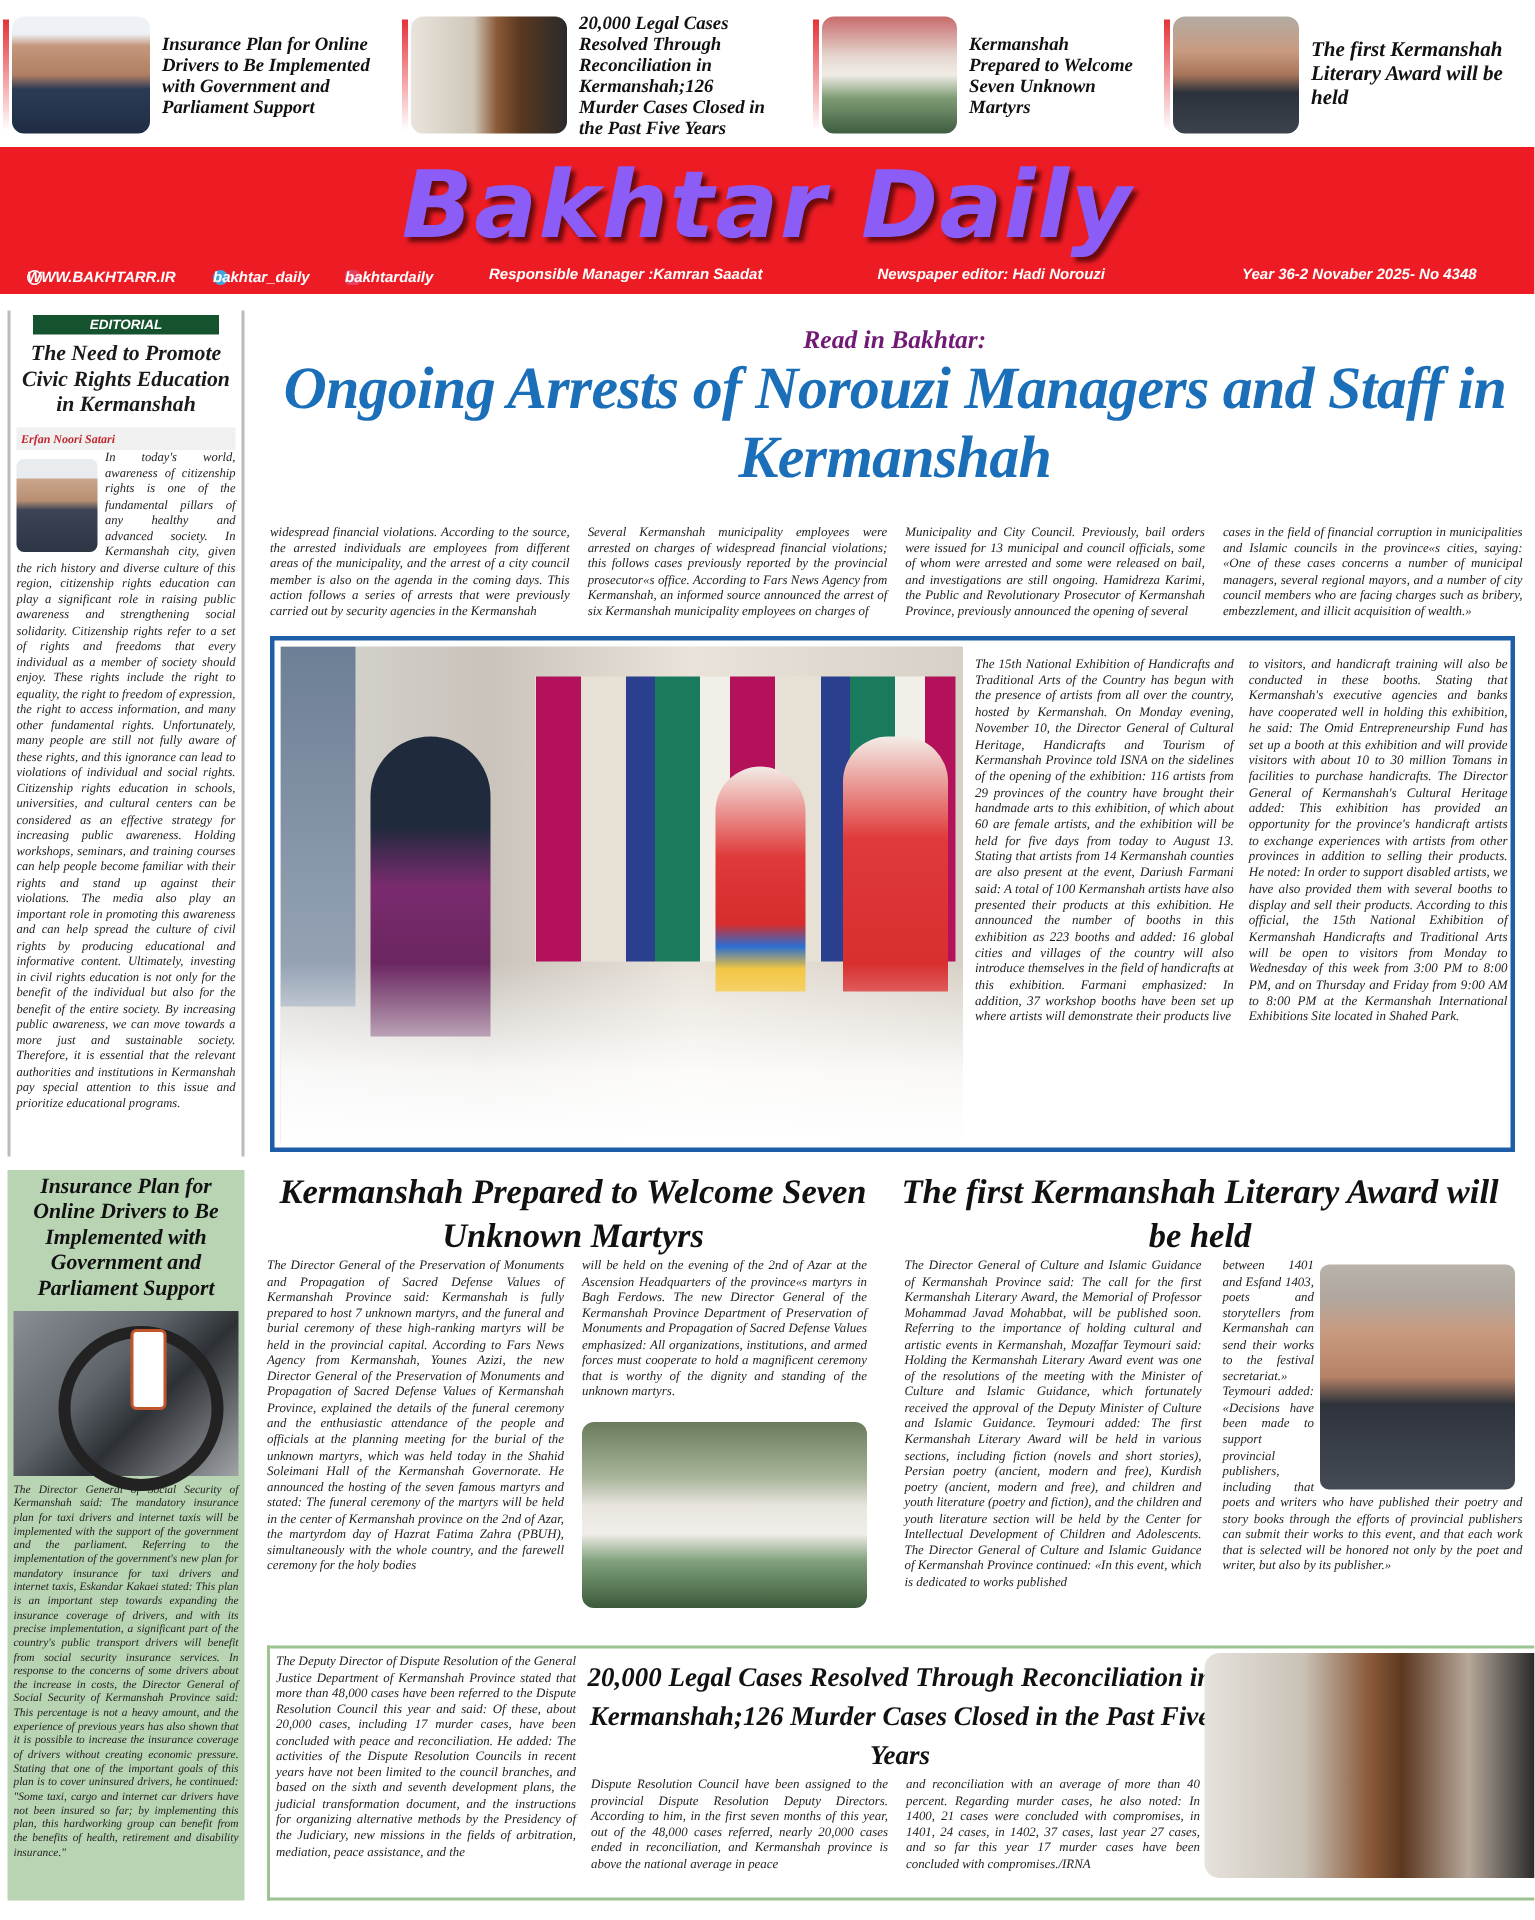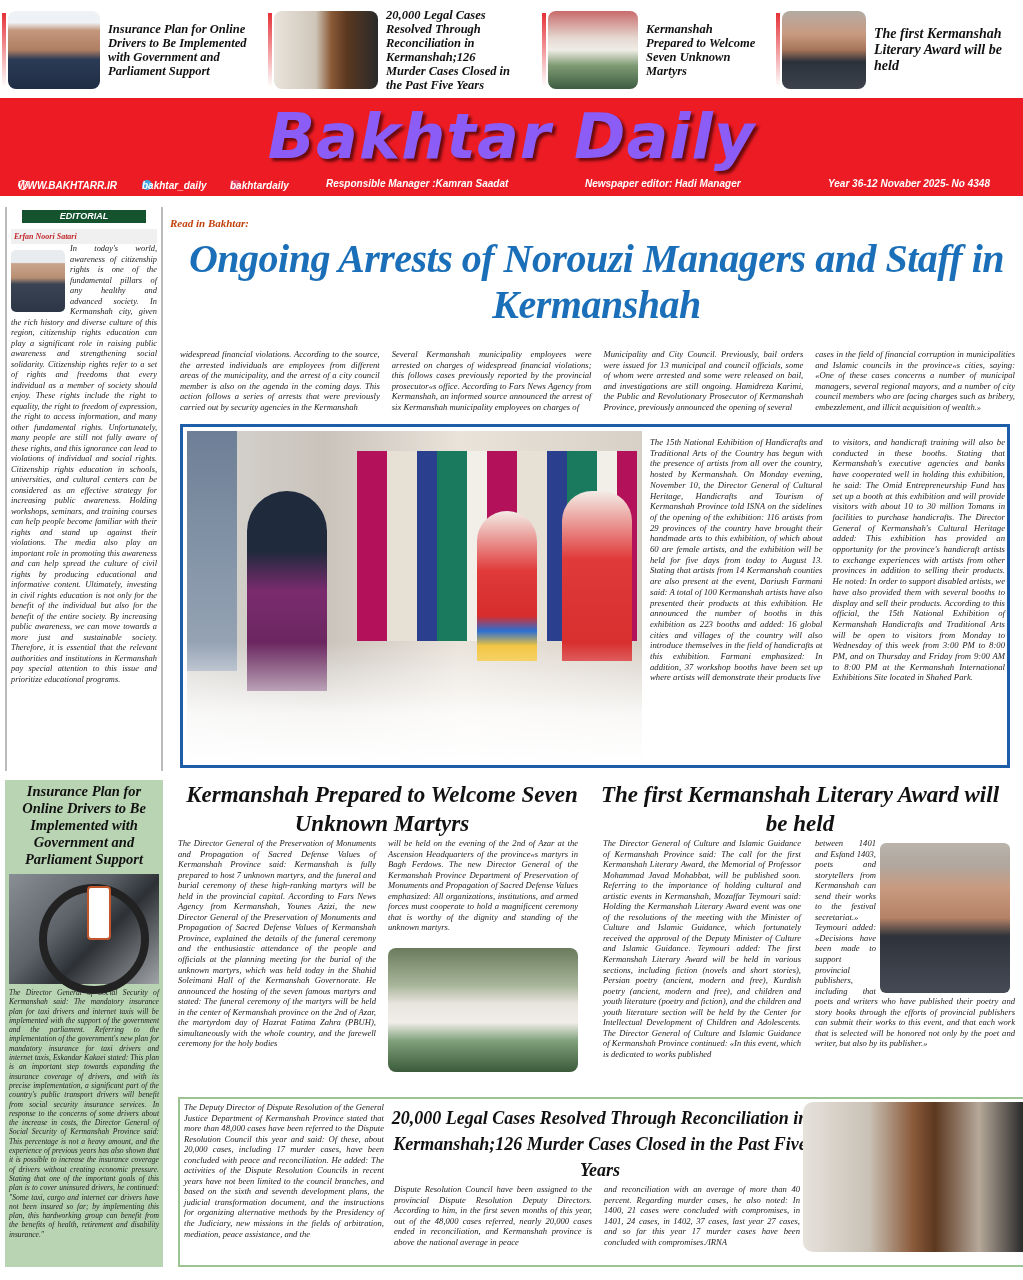--- a/index.html
+++ b/index.html
@@ -13,21 +13,21 @@
 .masthead{position:absolute;left:0;width:1023px;top:100px;text-align:center;font-family:"DejaVu Sans",sans-serif;font-weight:bold;font-style:italic;font-size:62px;color:#8b5cf6;text-shadow:3px 3px 3px #6a0a0c;letter-spacing:1px}
 .infobar{position:absolute;top:176px;left:0;width:1023px;height:18px;font-family:"Liberation Sans",sans-serif;font-style:italic;font-weight:bold;font-size:10px;color:#fff}
 .infobar span{position:absolute;top:2px;white-space:nowrap}
 .ic{display:inline-block;width:10px;height:10px;border-radius:50%;vertical-align:-1px;margin-right:3px}
 .body-it{font-style:italic;font-size:8.6px;line-height:10.55px;text-align:justify;color:#222}
 .editorial{position:absolute;left:5px;top:207px;width:158px;height:564px;border-left:2px solid #bbb;border-right:2px solid #bbb;padding:0 4px}
 .ed-label{margin:3px auto 0;width:124px;background:#14532d;color:#fff;font-family:"Liberation Sans",sans-serif;font-style:italic;font-weight:bold;font-size:9px;text-align:center;height:13px;line-height:13px;position:relative}
 .ed-title{font-weight:bold;font-style:italic;font-size:14.5px;line-height:17px;text-align:center;margin-top:5px}
 .ed-author{background:#f0f0f0;color:#c1272d;font-weight:bold;font-style:italic;font-size:8px;padding:3px;margin-top:6px}
 .ed-photo{float:left;width:54px;height:62px;margin:6px 5px 2px 0;border-radius:5px;background:linear-gradient(180deg,#e8ecef 0,#e8ecef 20%,#c9a58c 22%,#b88e72 45%,#3a4455 55%,#2c3645 100%)}
-.lead-kicker{position:absolute;top:217px;left:170px;width:853px;text-align:left;color:#c2410c;font-weight:bold;font-style:italic;font-size:11px}
+.lead-kicker{position:absolute;top:217px;left:170px;width:853px;text-align:center;color:#701a75;font-weight:bold;font-style:italic;font-size:17px}
 .lead-title{position:absolute;top:236px;left:170px;width:853px;text-align:center;color:#1a6fb8;font-weight:bold;font-style:italic;font-size:40px;line-height:46px;letter-spacing:-0.5px}
 .lead-cols{position:absolute;top:349px;left:180px;width:835px;display:flex;gap:12px}
 .lead-cols div{flex:1}
 .feature{position:absolute;top:424px;left:180px;width:830px;height:344px;border:3px solid #1e5da8}
 .feature-img{position:absolute;left:4px;top:4px;width:455px;height:331px;overflow:hidden;background:linear-gradient(90deg,#d8d6d2 0%,#c9c3bb 30%,#e9e3da 60%,#d7d0c6 100%)}
 .feature-cap{position:absolute;left:0;bottom:6px;width:100%;text-align:center;color:#c1121f;font-weight:bold;font-style:italic;font-size:33px;line-height:36px;text-shadow:1px 1px 0 #fff,-1px -1px 0 #fff,1px -1px 0 #fff,-1px 1px 0 #fff}
 .feature-cols{position:absolute;left:467px;top:10px;width:355px;display:flex;gap:10px}
 .feature-cols div{flex:1}
 .ins{position:absolute;left:5px;top:780px;width:158px;height:487px;background:#b9d4b3;padding:3px 4px}
 .ins-title{font-weight:bold;font-style:italic;font-size:14.5px;line-height:17px;text-align:center;color:#111}
@@ -74,26 +74,27 @@
     </span>
   <span style="left:142px">
       <span class="ic" style="background:#3fa6dd"></span>
       <span>bakhtar_daily</span>
     </span>
   <span style="left:230px">
       <span class="ic" style="background:#e4405f;border-radius:3px"></span>
       <span>bakhtardaily</span>
     </span>
   <span style="left:326px">Responsible Manager :Kamran Saadat</span>
-  <span style="left:585px">Newspaper editor: Hadi Manager</span>
-  <span style="left:828px">Year 36-12 Novaber 2025- No 4348</span>
+  <span style="left:585px">Newspaper editor: Hadi Norouzi</span>
+  <span style="left:828px">Year 36-2 Novaber 2025- No 4348</span>
 </div>
 
 <div class="editorial">
   <div class="ed-label">EDITORIAL</div>
+  <div class="ed-title">The Need to Promote Civic Rights Education in Kermanshah</div>
   <div class="ed-author">Erfan Noori Satari</div>
   <div class="ed-photo"></div>
   <div class="body-it" style="font-size:8.4px;line-height:10.5px">In today's world, awareness of citizenship rights is one of the fundamental pillars of any healthy and advanced society. In Kermanshah city, given the rich history and diverse culture of this region, citizenship rights education can play a significant role in raising public awareness and strengthening social solidarity. Citizenship rights refer to a set of rights and freedoms that every individual as a member of society should enjoy. These rights include the right to equality, the right to freedom of expression, the right to access information, and many other fundamental rights. Unfortunately, many people are still not fully aware of these rights, and this ignorance can lead to violations of individual and social rights. Citizenship rights education in schools, universities, and cultural centers can be considered as an effective strategy for increasing public awareness. Holding workshops, seminars, and training courses can help people become familiar with their rights and stand up against their violations. The media also play an important role in promoting this awareness and can help spread the culture of civil rights by producing educational and informative content. Ultimately, investing in civil rights education is not only for the benefit of the individual but also for the benefit of the entire society. By increasing public awareness, we can move towards a more just and sustainable society. Therefore, it is essential that the relevant authorities and institutions in Kermanshah pay special attention to this issue and prioritize educational programs.</div>
 </div>
 
 <div class="lead-kicker">Read in Bakhtar:</div>
 <div class="lead-title">Ongoing Arrests of Norouzi Managers and Staff in Kermanshah</div>
 <div class="lead-cols">
   <div class="body-it">widespread financial violations. According to the source, the arrested individuals are employees from different areas of the municipality, and the arrest of a city council member is also on the agenda in the coming days. This action follows a series of arrests that were previously carried out by security agencies in the Kermanshah</div>
   <div class="body-it">Several Kermanshah municipality employees were arrested on charges of widespread financial violations; this follows cases previously reported by the provincial prosecutor«s office. According to Fars News Agency from Kermanshah, an informed source announced the arrest of six Kermanshah municipality employees on charges of</div>

